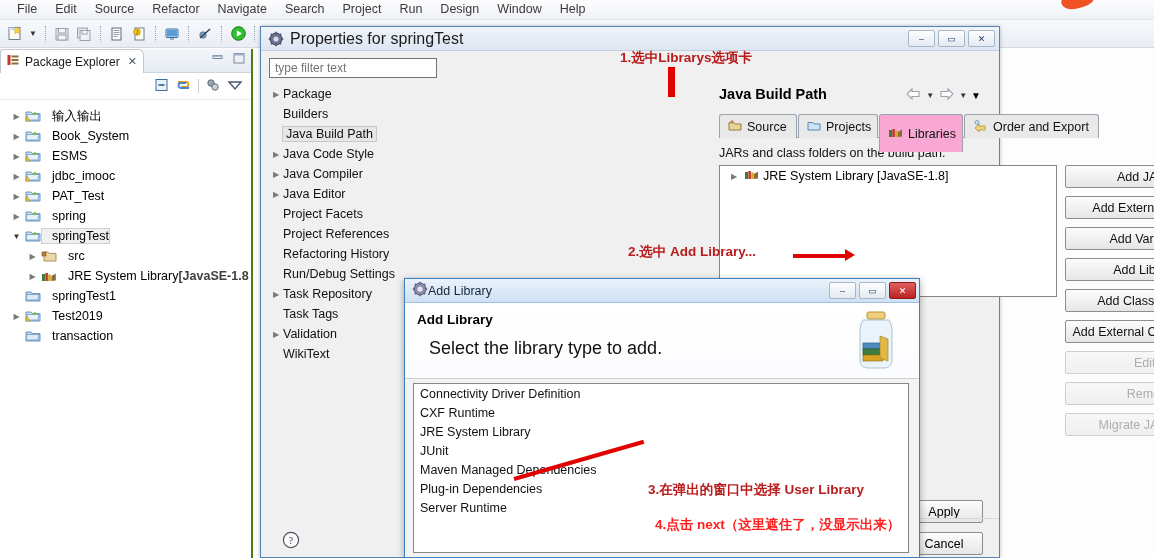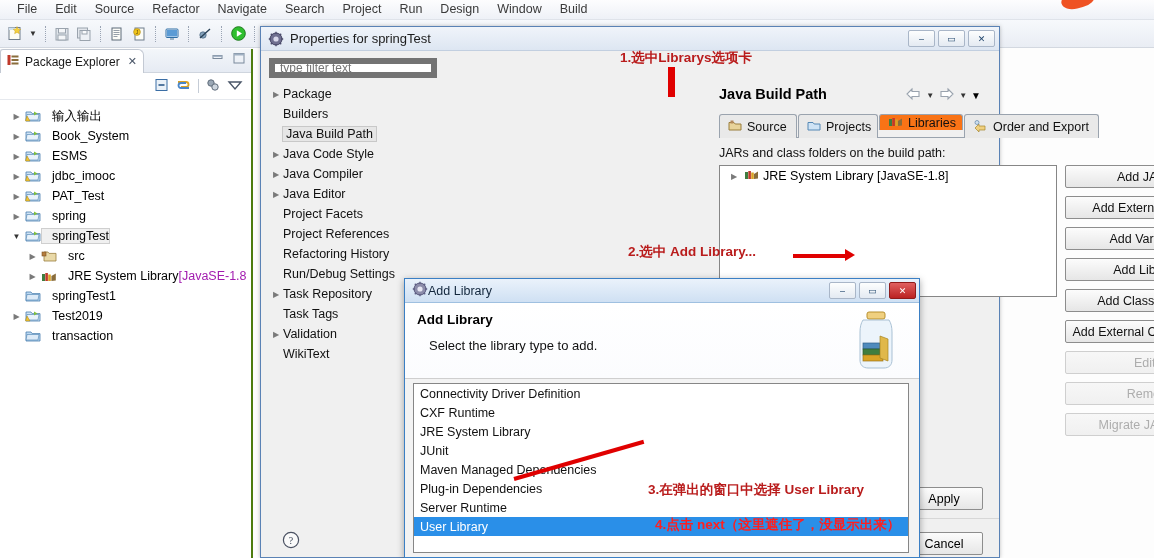--- a/index.html
+++ b/index.html
@@ -65,50 +65,50 @@
     border-bottom:1px solid #e6e9ee;
   }
 
   .tree { padding:6px 0 0 0; font-size:12.5px; }
   .tnode { display:flex; align-items:center; height:20px; padding-left:10px; white-space:nowrap; }
   .tnode .arrow { width:13px; text-align:center; color:#7a7a7a; font-size:8px; }
   .tnode .arrow.open { color:#333; }
   .tnode .ticon { width:19px; display:flex; align-items:center; justify-content:center; }
   .tnode .tlbl { padding-left:10px; color:#000; }
   .tnode .tlbl.sel { background:#f0f0f0; outline:1px solid #cfcfcf; }
-  .tnode .dim { color:#a21caf; }
+  .tnode .dim { color:#404040;font-weight:bold; }
   .indent1 { padding-left:26px; }
 
   
   #properties-dialog {
     position:absolute; left:260px; top:26px; width:740px; height:532px;
     background:#f4f4f4; border:1px solid #5a82b5;
     box-shadow:0 0 4px rgba(0,0,0,.25);
   }
   .dlg-title {
     height:24px; background:linear-gradient(#f0f4fa,#dde6f2);
     border-bottom:1px solid #c2cfe0;
     display:flex; align-items:center; padding:0 4px 0 7px;
   }
   .dlg-title .t-ico { width:16px; height:16px; margin-right:6px; }
-  .dlg-title .t-txt { flex:1; font-size:13px; color:#1b1b1b; }
+  .dlg-title .t-txt { flex:1; font-size:16px; color:#1b1b1b; }
   .winbtns { display:flex; gap:3px; }
   .winbtn {
     width:27px; height:17px; border:1px solid #a9b6c8; border-radius:2px;
     background:linear-gradient(#fdfefe,#e4eaf2);
     display:flex; align-items:center; justify-content:center;
     font-size:9px; color:#24486e;
   }
   .winbtn.close-x { }
 
   .dlg-body { position:absolute; left:0; right:0; top:24px; bottom:0; background:#f0f0f0; }
 
   .filterbox {
     position:absolute; left:8px; top:7px; width:168px; height:20px;
-    background:#fff; border:6px solid #737373; padding:2px 5px;
+    background:#fff; border:1px solid #737373; padding:2px 5px;
     font-size:12px; color:#555;
   }
   .proptree {
     position:absolute; left:8px; top:33px; width:168px; bottom:44px;
     background:#f0f0f0; font-size:12.5px; overflow:hidden;
   }
   .pnode { display:flex; align-items:center; height:20px; white-space:nowrap; }
   .pnode .parw { width:14px; text-align:center; color:#7a7a7a; font-size:8px; }
   .pnode .plbl { color:#111; }
   .pnode .plbl.sel { background:#e6e6e6; outline:1px solid #c8c8c8; padding:0 3px; }
@@ -129,42 +129,42 @@
     position:absolute; left:272px; top:63px; right:14px; height:24px;
     border-bottom:1px solid #9aa3ae;
   }
   .ctab {
     position:absolute; top:0; height:24px; background:#e9e9e9;
     border:1px solid #9aa3ae; border-bottom:none;
     border-top-left-radius:3px; border-top-right-radius:3px;
     display:flex; align-items:center; gap:5px; padding:0 8px;
     font-size:12.5px; color:#111;
   }
-  .ctab.active { background:#f97316; height:16px; z-index:3; }
+  .ctab.active { background:#f9a8d4; height:38px; z-index:3; }
 
   .sect-label { position:absolute; left:272px; top:95px; font-size:12.5px; color:#111; }
 
   .jarlist {
     position:absolute; left:272px; top:114px; width:338px; height:132px;
     background:#fff; border:1px solid #868686;
   }
   .jarrow { display:flex; align-items:center; height:20px; padding-left:8px; gap:4px; font-size:12.5px; }
   .jarrow .arw { width:12px; text-align:center; font-size:8px; color:#7a7a7a; }
 
   .btncol { position:absolute; left:618px; top:114px; width:170px; display:flex; flex-direction:column; gap:8px;}
   .dbtn {
     height:23px; border:1px solid #8d8d8d; border-radius:2px;
     background:linear-gradient(#fcfcfc,#e6e6e6);
     display:flex; align-items:center; justify-content:center;
     font-size:12.5px; color:#111;
   }
   .dbtn.disabled { color:#adadad; background:linear-gradient(#f7f7f7,#f0f0f0); border-color:#cfcfcf; }
 
   .apply-btn {
-    position:absolute; right:16px; bottom:47px; width:78px; height:23px;
+    position:absolute; right:16px; bottom:34px; width:78px; height:23px;
     border:1px solid #8d8d8d; border-radius:2px;
     background:linear-gradient(#fcfcfc,#e6e6e6);
     display:flex; align-items:center; justify-content:center; font-size:12.5px;
   }
   .dlg-footer-sep { position:absolute; left:0; right:0; bottom:38px; border-top:1px solid #d7d7d7; }
   .cancel-btn {
     position:absolute; right:16px; bottom:2px; width:78px; height:23px;
     border:1px solid #8d8d8d; border-radius:2px;
     background:linear-gradient(#fcfcfc,#e6e6e6);
     display:flex; align-items:center; justify-content:center; font-size:12.5px;
@@ -180,21 +180,21 @@
     height:24px; background:linear-gradient(#eaf2fb,#cfe0f3);
     display:flex; align-items:center; padding:0 3px 0 7px;
     border-bottom:1px solid #9fc0e0;
   }
   #addlib-dialog .al-title .t-txt { flex:1; font-size:12.5px; color:#12263c; }
   .al-head {
     position:relative; height:76px; background:linear-gradient(180deg,#ffffff,#fbfcfe);
     border-bottom:1px solid #cfcfcf; padding:9px 12px;
   }
   .al-head h2 { margin:0; font-size:13.5px; font-weight:bold; color:#000; }
-  .al-head p { margin:11px 0 0 12px; font-size:13px; color:#111; }
+  .al-head p { margin:11px 0 0 12px; font-size:18px; color:#111; }
   .jar-ico { position:absolute; right:14px; top:6px; width:58px; height:62px; }
 
   .lib-listbox {
     position:absolute; left:8px; top:104px; right:10px; bottom:4px;
     background:#fff; border:1px solid #868686; overflow:hidden;
   }
   .libitem { height:19px; display:flex; align-items:center; padding-left:6px; font-size:12.5px; color:#111; }
   .libitem.selected { background:#2a8fe8; color:#ffffff; }
 
   
@@ -231,21 +231,21 @@
     <div class="mi">File</div>
     <div class="mi">Edit</div>
     <div class="mi">Source</div>
     <div class="mi">Refactor</div>
     <div class="mi">Navigate</div>
     <div class="mi">Search</div>
     <div class="mi">Project</div>
     <div class="mi">Run</div>
     <div class="mi">Design</div>
     <div class="mi">Window</div>
-    <div class="mi">Build</div>
+    <div class="mi">Help</div>
   </div>
 
   <div class="toolbar">
     <div class="tb-ico">
       <svg width="17" height="17" viewBox="0 0 17 17">
         <rect x="2" y="2.5" width="11" height="12" fill="#fdfdf5" stroke="#6f7d8c"></rect>
         <path d="M2 2.5 L8 2.5 L8 5 L2 5z" fill="#cfe0ef"></path>
         <path d="M10 1.5l1.2 2.4 2.6.4-1.9 1.8.5 2.6-2.4-1.3-2.4 1.3.5-2.6-1.9-1.8 2.6-.4z" fill="#f4d03f" stroke="#c29b1d" stroke-width=".4"></path>
       </svg>
     </div>
@@ -720,21 +720,20 @@
     </div>
 
     <div class="lib-listbox" id="lib-list">
         <div class="libitem">Connectivity Driver Definition</div>
         <div class="libitem">CXF Runtime</div>
         <div class="libitem">JRE System Library</div>
         <div class="libitem">JUnit</div>
         <div class="libitem">Maven Managed Dependencies</div>
         <div class="libitem">Plug-in Dependencies</div>
         <div class="libitem">Server Runtime</div>
-        <div class="libitem selected">User Library</div>
       </div>
   </div>
 
   <div class="anno" id="anno-1">1.选中Librarys选项卡</div>
   <div id="anno-1-arrow"></div>
 
   <div class="anno" id="anno-2">2.选中 Add Library...</div>
   <div id="anno-2-line"></div>
   <div id="anno-2-head"></div>
 

